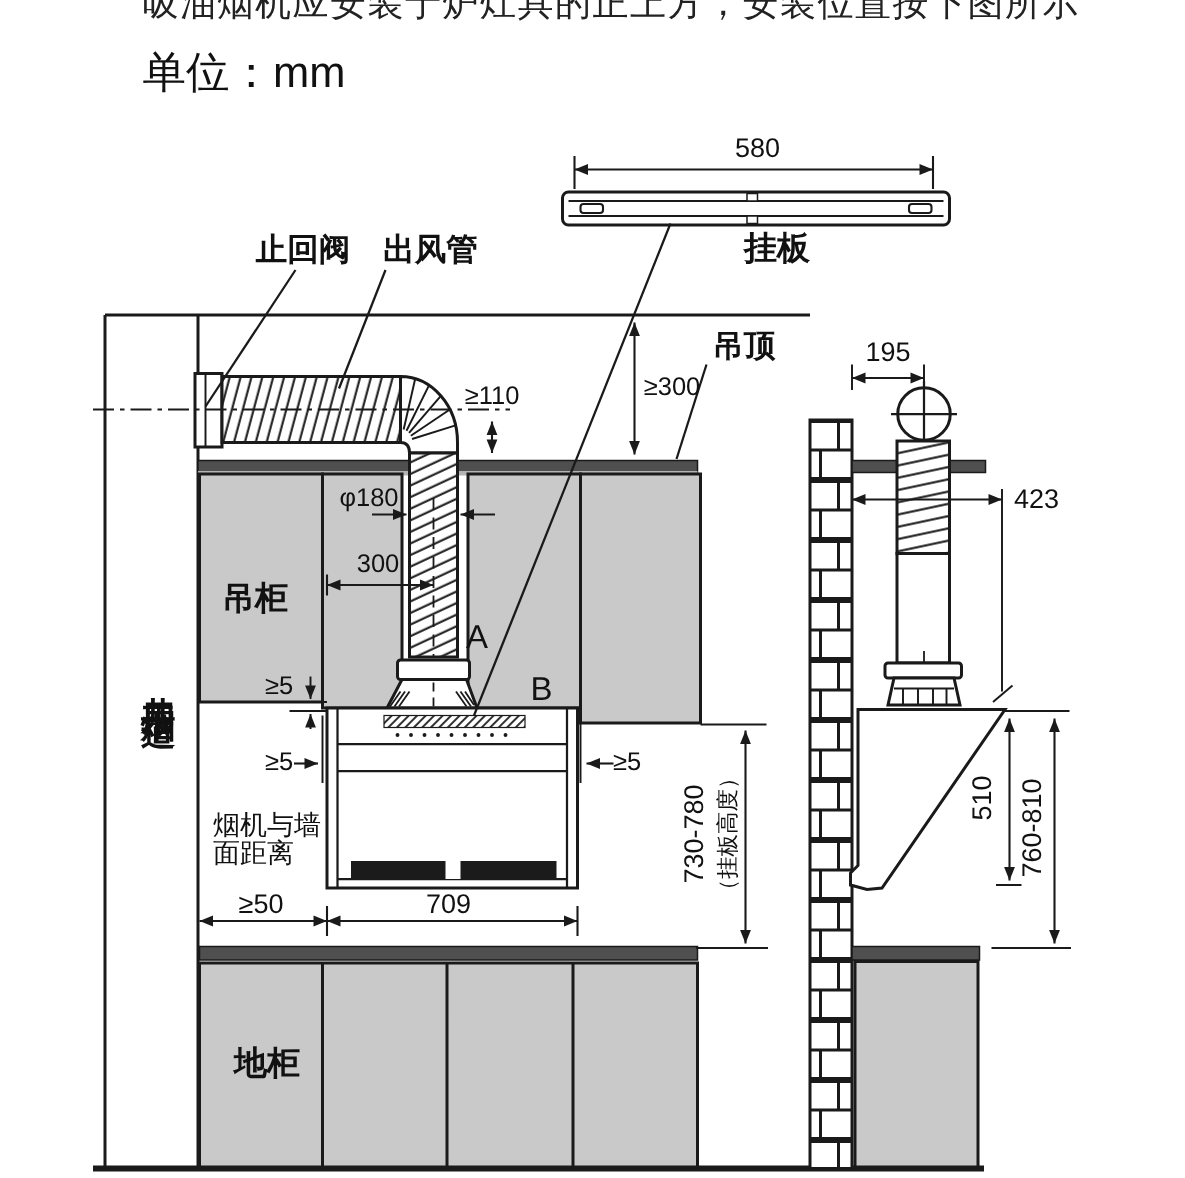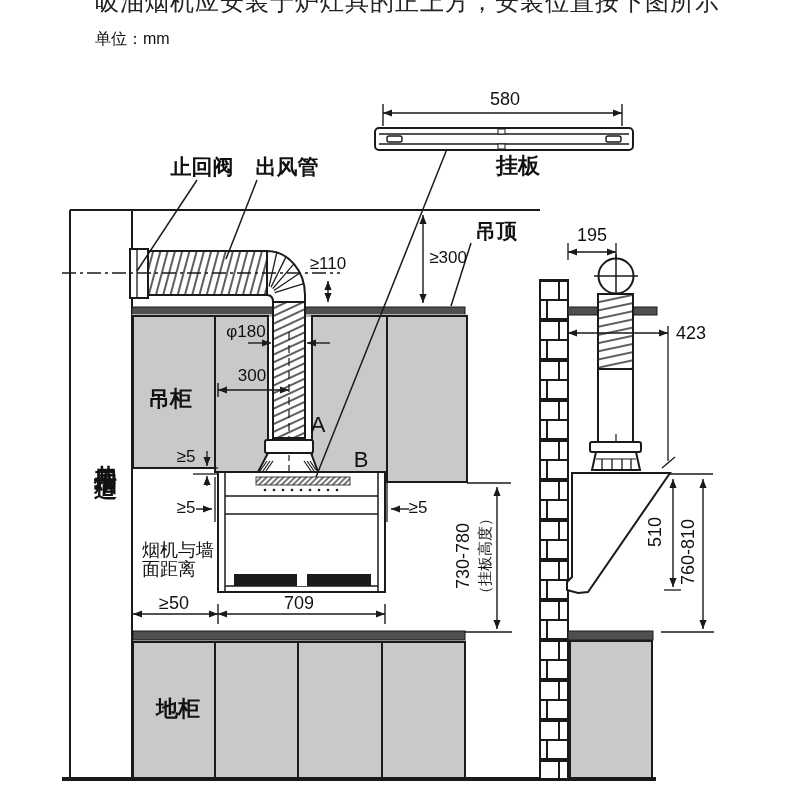--- a/index.html
+++ b/index.html
@@ -1,21 +1,21 @@
 <!DOCTYPE html>
 <html><head>
 <meta charset="utf-8">
 <style>
   html,body{margin:0;padding:0;background:#fff;}
   .stage{position:relative;width:790px;height:785px;overflow:hidden;background:#fff;
          font-family:"Liberation Sans","DejaVu Sans",sans-serif;color:#111;}
   .stage svg{position:absolute;left:0;top:0;}
   .title-clip{position:absolute;left:95px;top:-14px;font-size:24px;color:#222;
               letter-spacing:1px;white-space:nowrap;}
-  .unit{position:absolute;left:95px;top:29px;font-size:16px;color:#111;}
+  .unit{position:absolute;left:95px;top:29px;font-size:29px;color:#111;}
   .flue-vert{position:absolute;left:88px;top:446px;width:34px;
              writing-mode:vertical-rl;text-orientation:upright;
              font-size:23px;font-weight:bold;letter-spacing:4px;color:#111;}
   svg text{fill:#111;}
 </style>
 </head>
 <body>
 
 <div class="stage">
 

